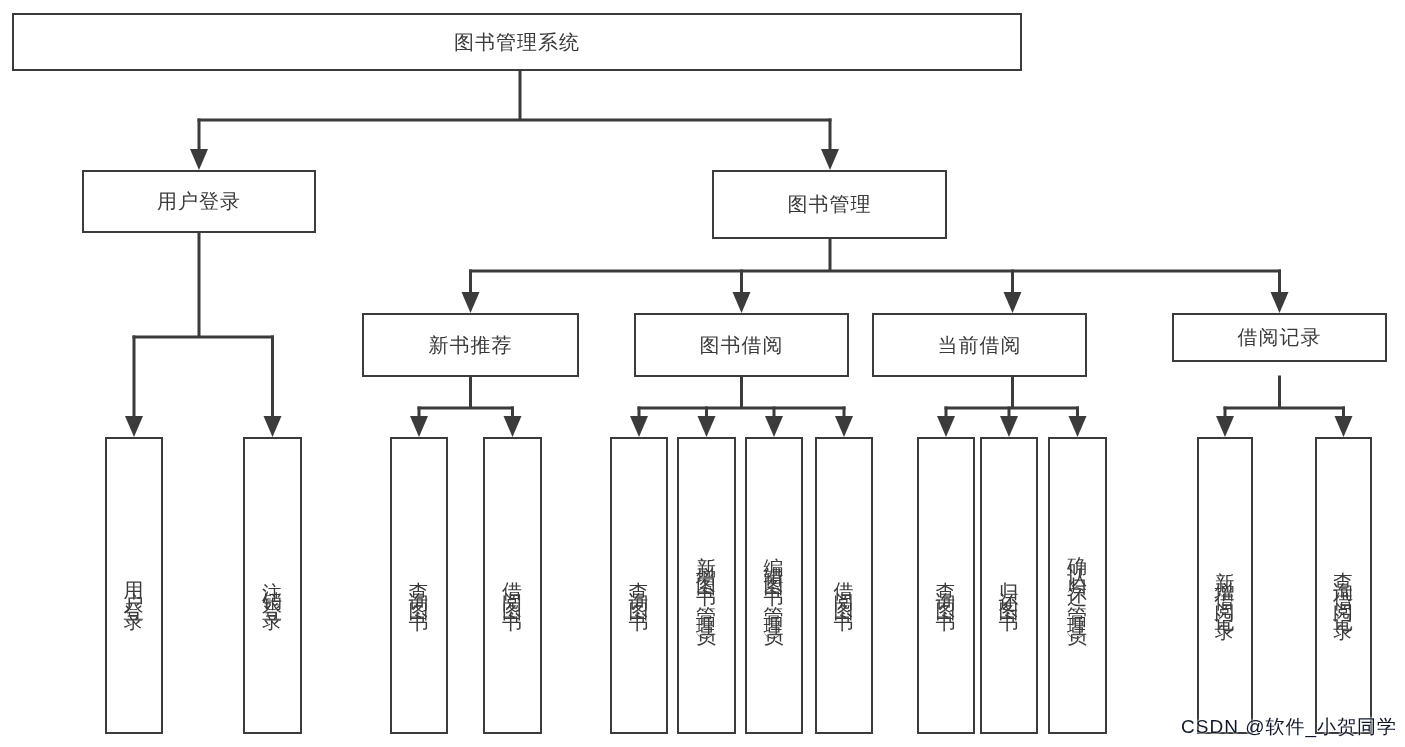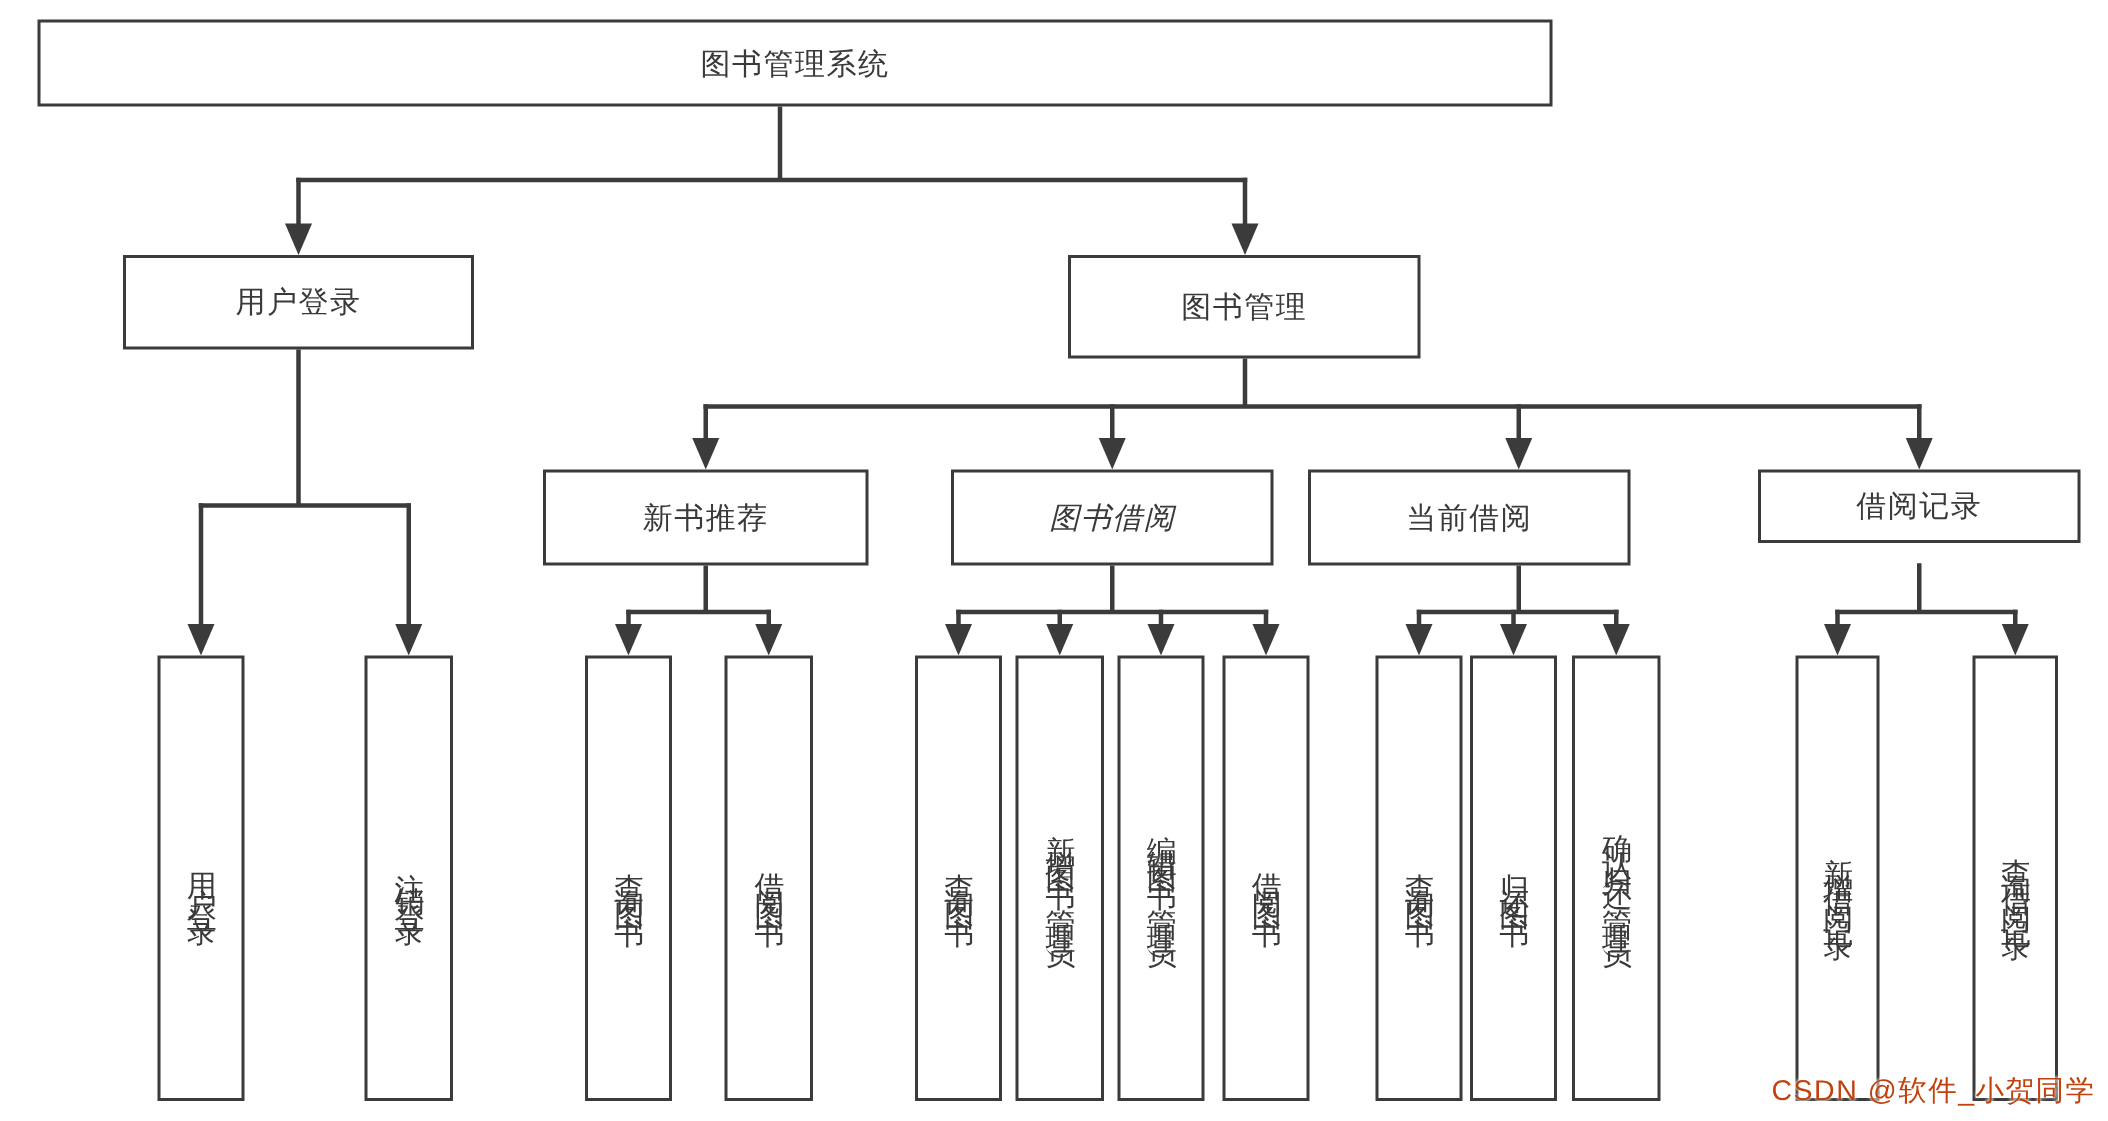--- a/index.html
+++ b/index.html
@@ -36,21 +36,21 @@
     line-height:1;
     text-align:center;
   }
   .node.root-box{font-size:20px;}
   #watermark{
     position:absolute;
     right:8px;bottom:7px;
     z-index:3;
     font-size:19px;
     letter-spacing:1px;
-    color:#c2410c;
+    color:#0f172a;
     text-shadow:0 0 2px #fff,0 0 3px #fff;
     white-space:nowrap;
   }
 </style>
 </head>
 <body>
 
 <div id="stage">
 
   <svg id="connectors" width="1405" height="747" viewBox="0 0 1405 747">
@@ -107,27 +107,27 @@
       <polygon points="765,416 783,416 774,437"></polygon>
       <polygon points="835,416 853,416 844,437"></polygon>
       <polygon points="937,416 955,416 946,437"></polygon>
       <polygon points="1000,416 1018,416 1009,437"></polygon>
       <polygon points="1068.5,416 1086.5,416 1077.5,437"></polygon>
       <polygon points="1216,416 1234,416 1225,437"></polygon>
       <polygon points="1334.5,416 1352.5,416 1343.5,437"></polygon>
     </g>
   </svg>
 
-  <div class="node root-box" style="left:12px;top:13px;width:1010px;height:58px;margin-left:13px;">图书管理系统</div>
+  <div class="node root-box" style="left:12px;top:13px;width:1010px;height:58px;">图书管理系统</div>
 
   <div class="node" style="left:82px;top:170px;width:234px;height:63px;">用户登录</div>
   <div class="node" style="left:712px;top:170px;width:235px;height:69px;">图书管理</div>
 
   <div class="node" style="left:362px;top:313px;width:217px;height:64px;text-align:right;">新书推荐</div>
-  <div class="node" style="left:634px;top:313px;width:215px;height:64px;font-style:italic;">图书借阅</div>
+  <div class="node" style="left:634px;top:313px;width:215px;height:64px;">图书借阅</div>
   <div class="node" style="left:862px;top:313px;width:215px;height:64px;margin-left:10px;">当前借阅</div>
   <div class="node" style="left:1172px;top:313px;width:215px;height:49px;">借阅记录</div>
 
   <div class="node leaf" style="left:105px;top:437px;width:58px;height:297px;">用户登录</div>
   <div class="node leaf" style="left:243px;top:437px;width:59px;height:297px;">注销登录</div>
 
   <div class="node leaf" style="left:390px;top:437px;width:58px;height:297px;">查询图书</div>
   <div class="node leaf" style="left:483px;top:437px;width:59px;height:297px;">借阅图书</div>
 
   <div class="node leaf" style="left:610px;top:437px;width:58px;height:297px;">查询图书</div>

